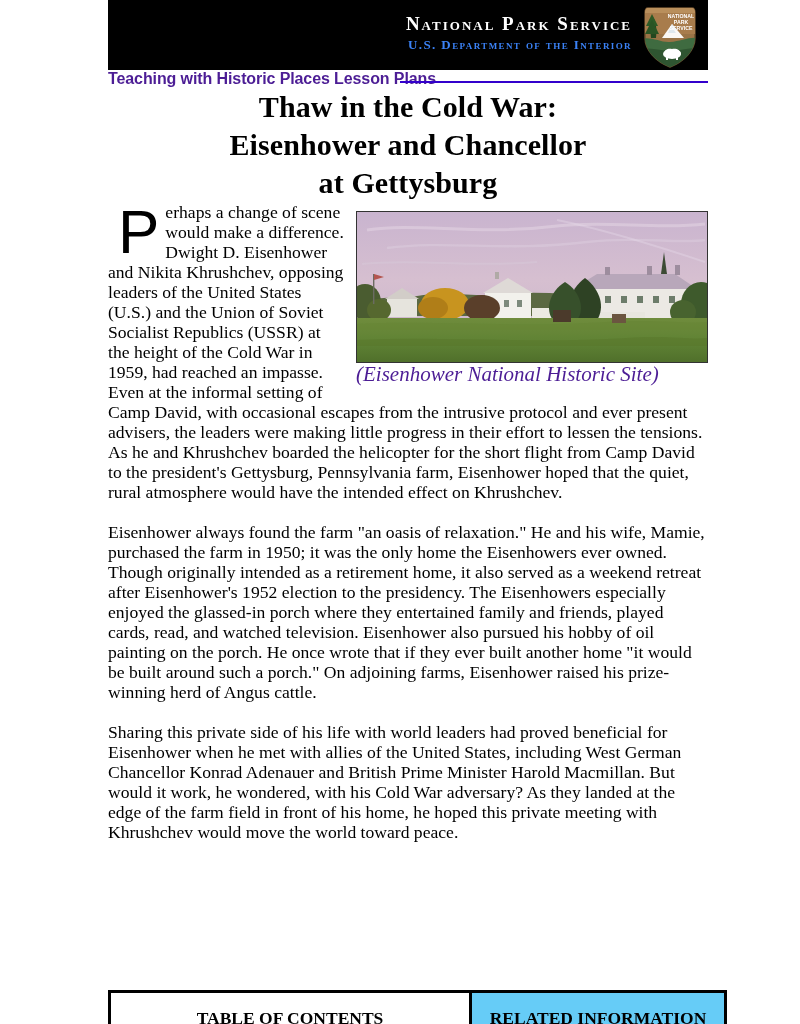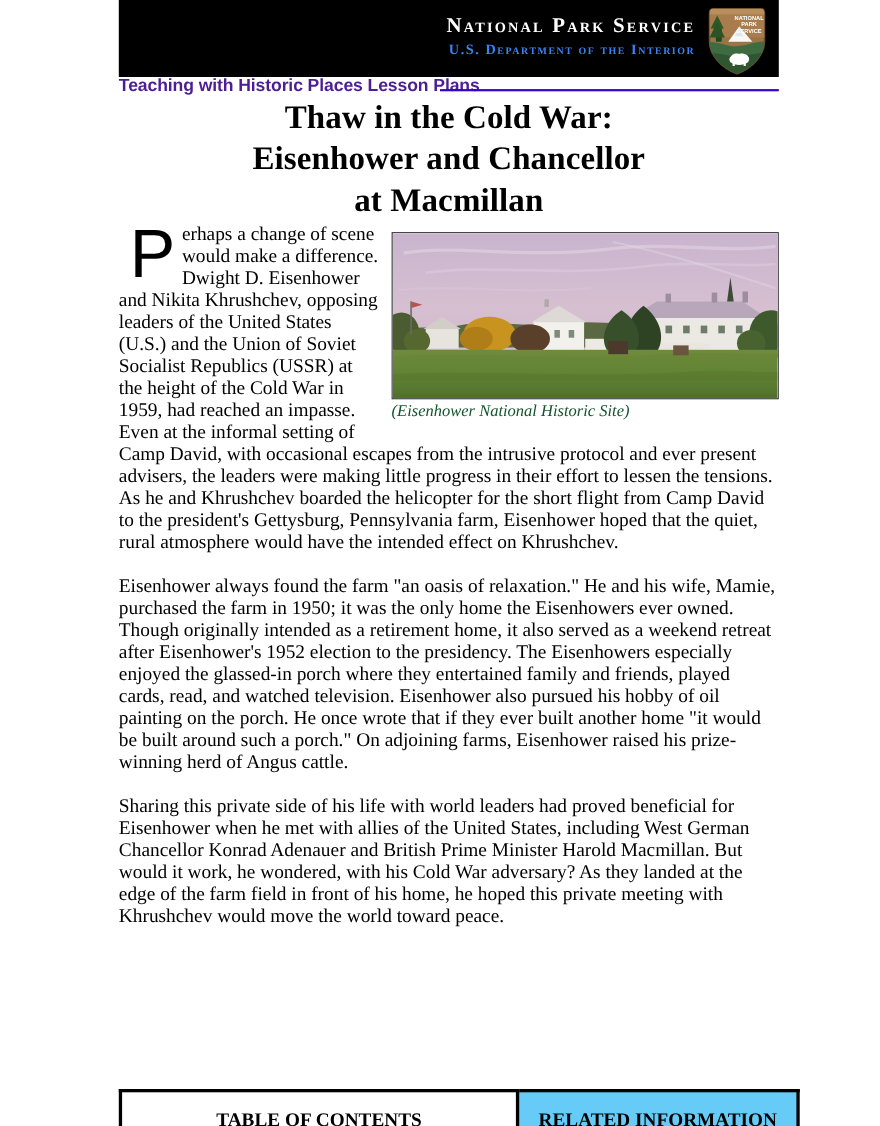--- a/index.html
+++ b/index.html
@@ -140,24 +140,24 @@
     height: 150px;
     border: 1px solid #333333;
     display: block;
     overflow: hidden;
     position: relative;
   }
   .photo svg { display: block; }
   .caption {
     font-family: "Liberation Serif", serif;
     font-style: italic;
-    font-size: 15px;
+    font-size: 21px;
     line-height: 18px;
     margin-top: 2px;
-    color: #14532d;
+    color: #4c1d95;
   }
 
   
   .dropcap {
     float: left;
     font-family: "Liberation Sans", sans-serif;
     font-size: 62px;
     line-height: 52px;
     font-weight: normal;
     padding: 2px 6px 0 10px;
@@ -239,21 +239,21 @@
   <div class="twhp-line">
     <span class="twhp-label">Teaching with Historic Places Lesson Plans</span>
     <span class="twhp-rule"></span>
   </div>
 
   <div class="content">
 
     <h1 class="lesson-title">
       <span>Thaw in the Cold War:</span><br>
       <span>Eisenhower and Chancellor</span><br>
-      <span>at Macmillan</span>
+      <span>at Gettysburg</span>
     </h1>
 
     <div class="body-text">
 
       <div class="figure">
         <span class="photo">
           <svg viewBox="0 0 350 150" width="350" height="150" aria-hidden="true">
 
             <defs>
               <linearGradient id="sky" x1="0" y1="0" x2="0" y2="1">

